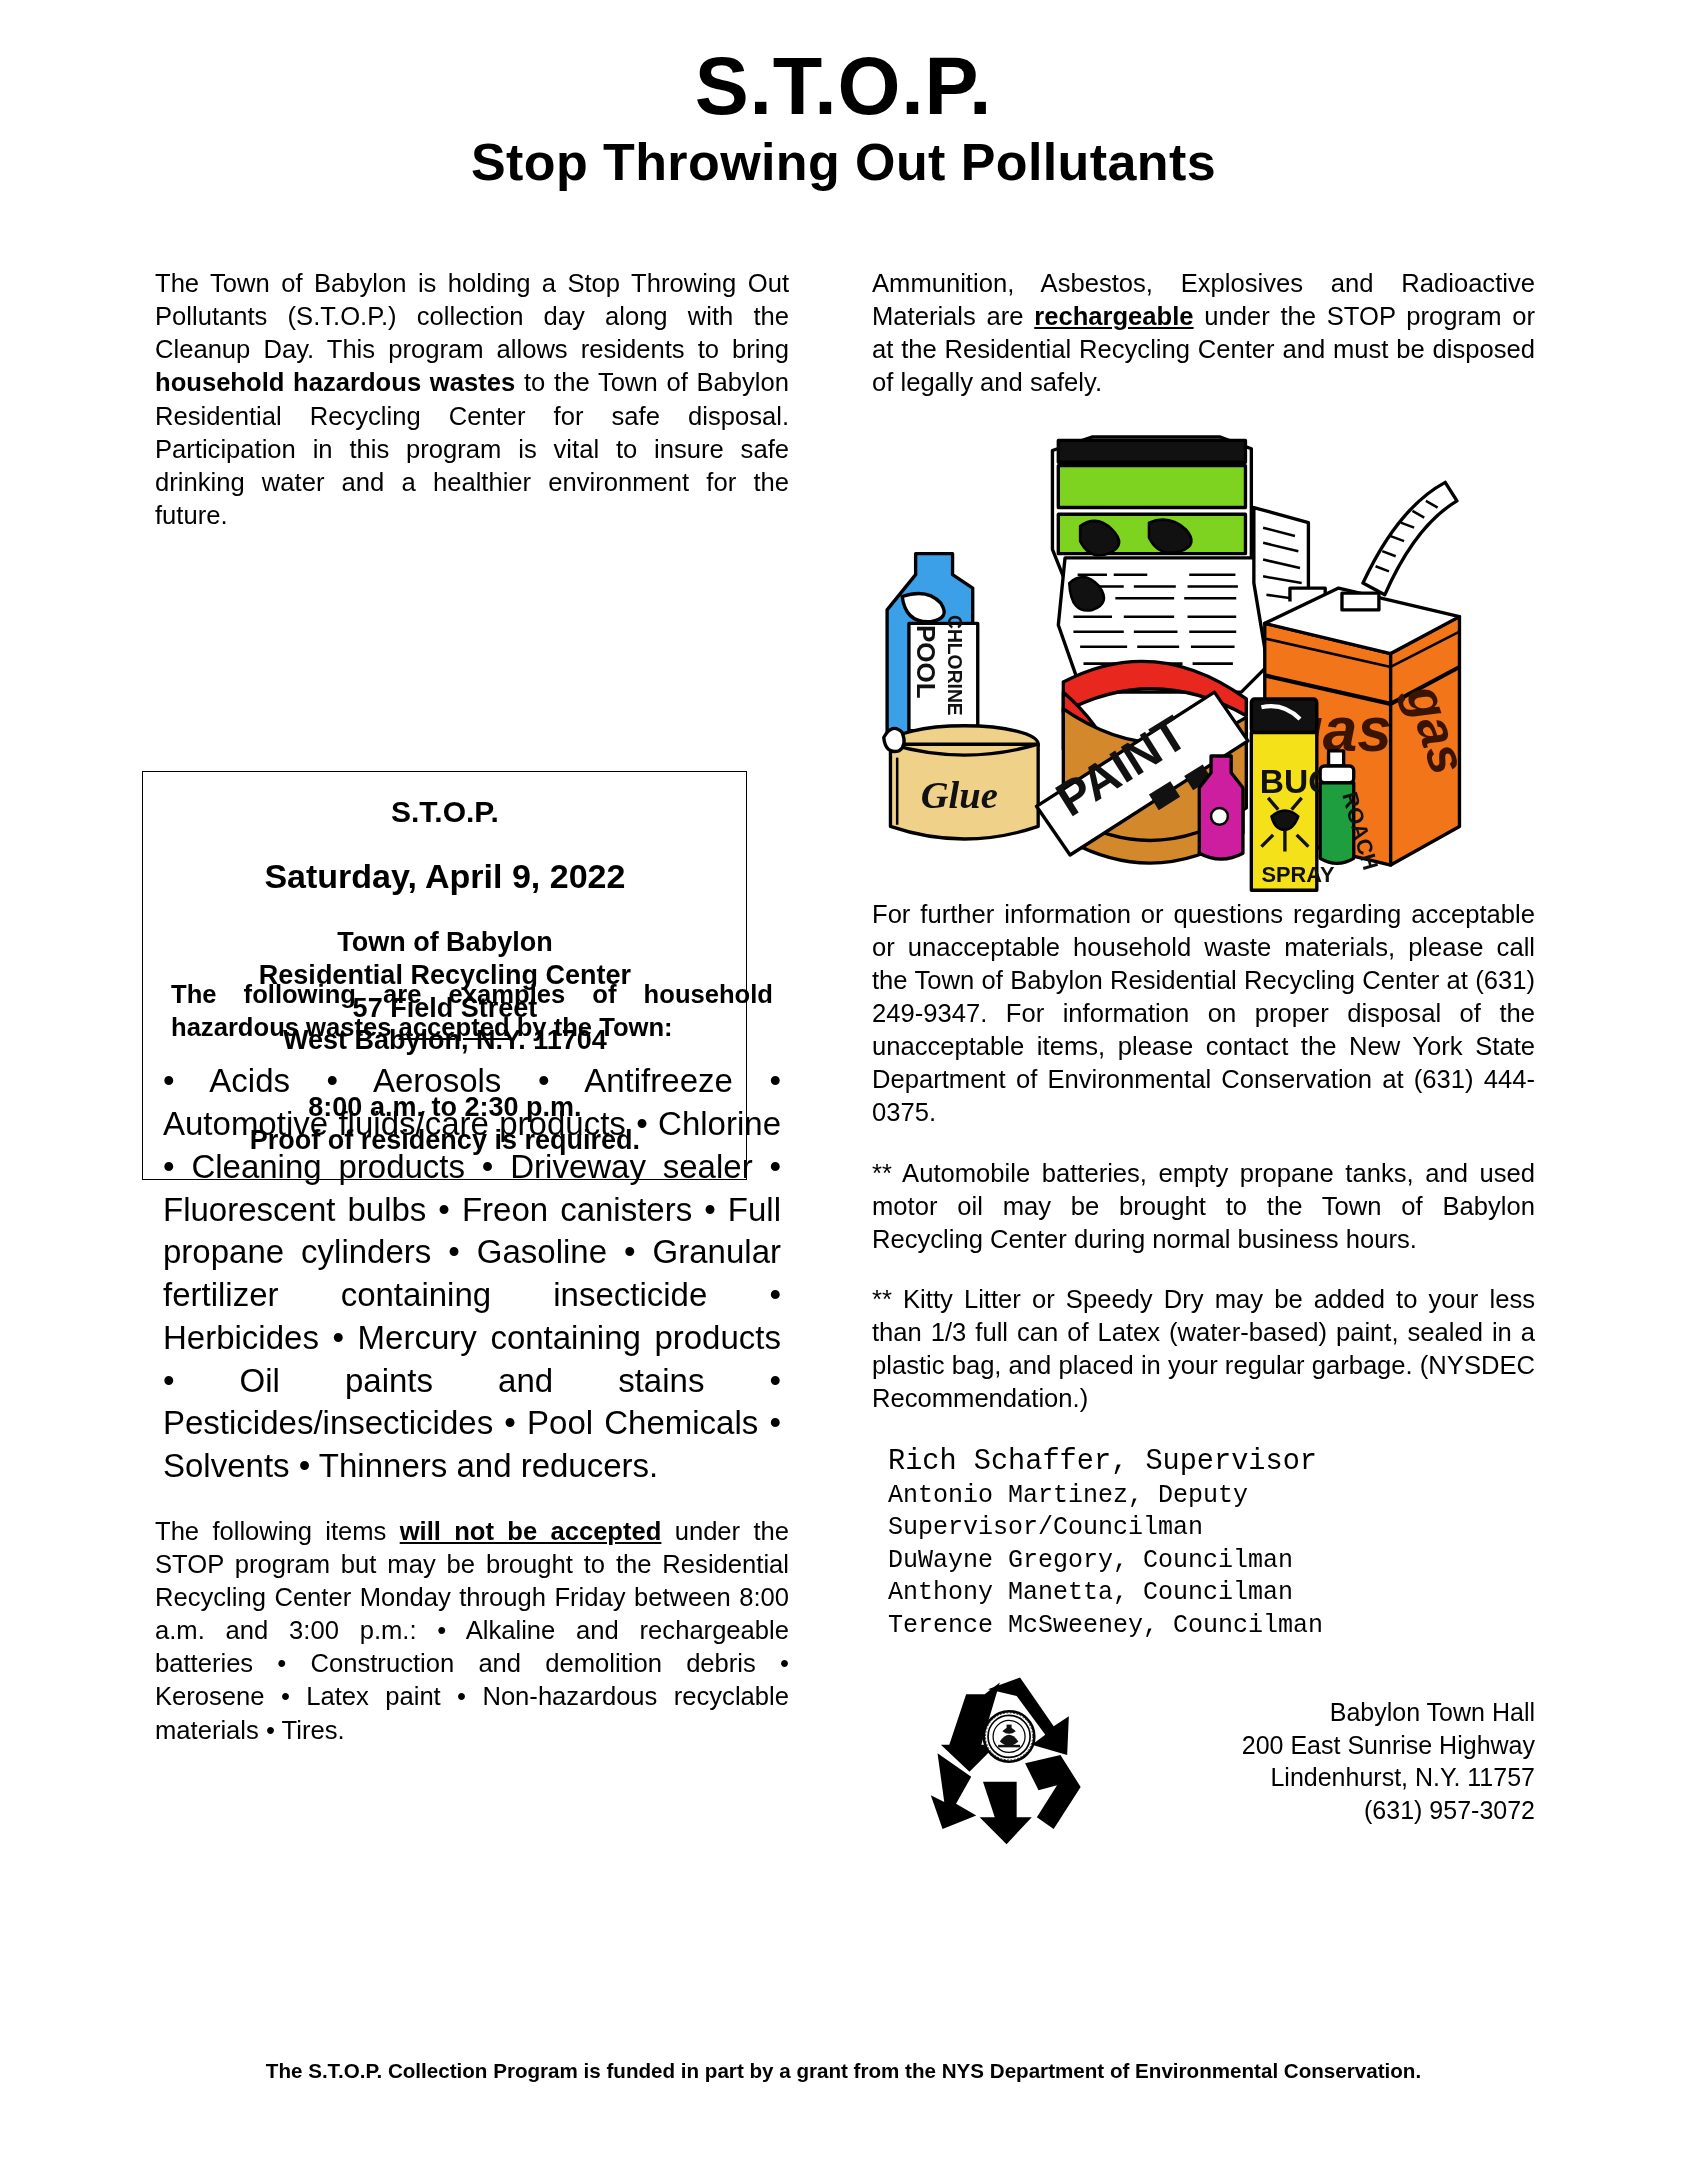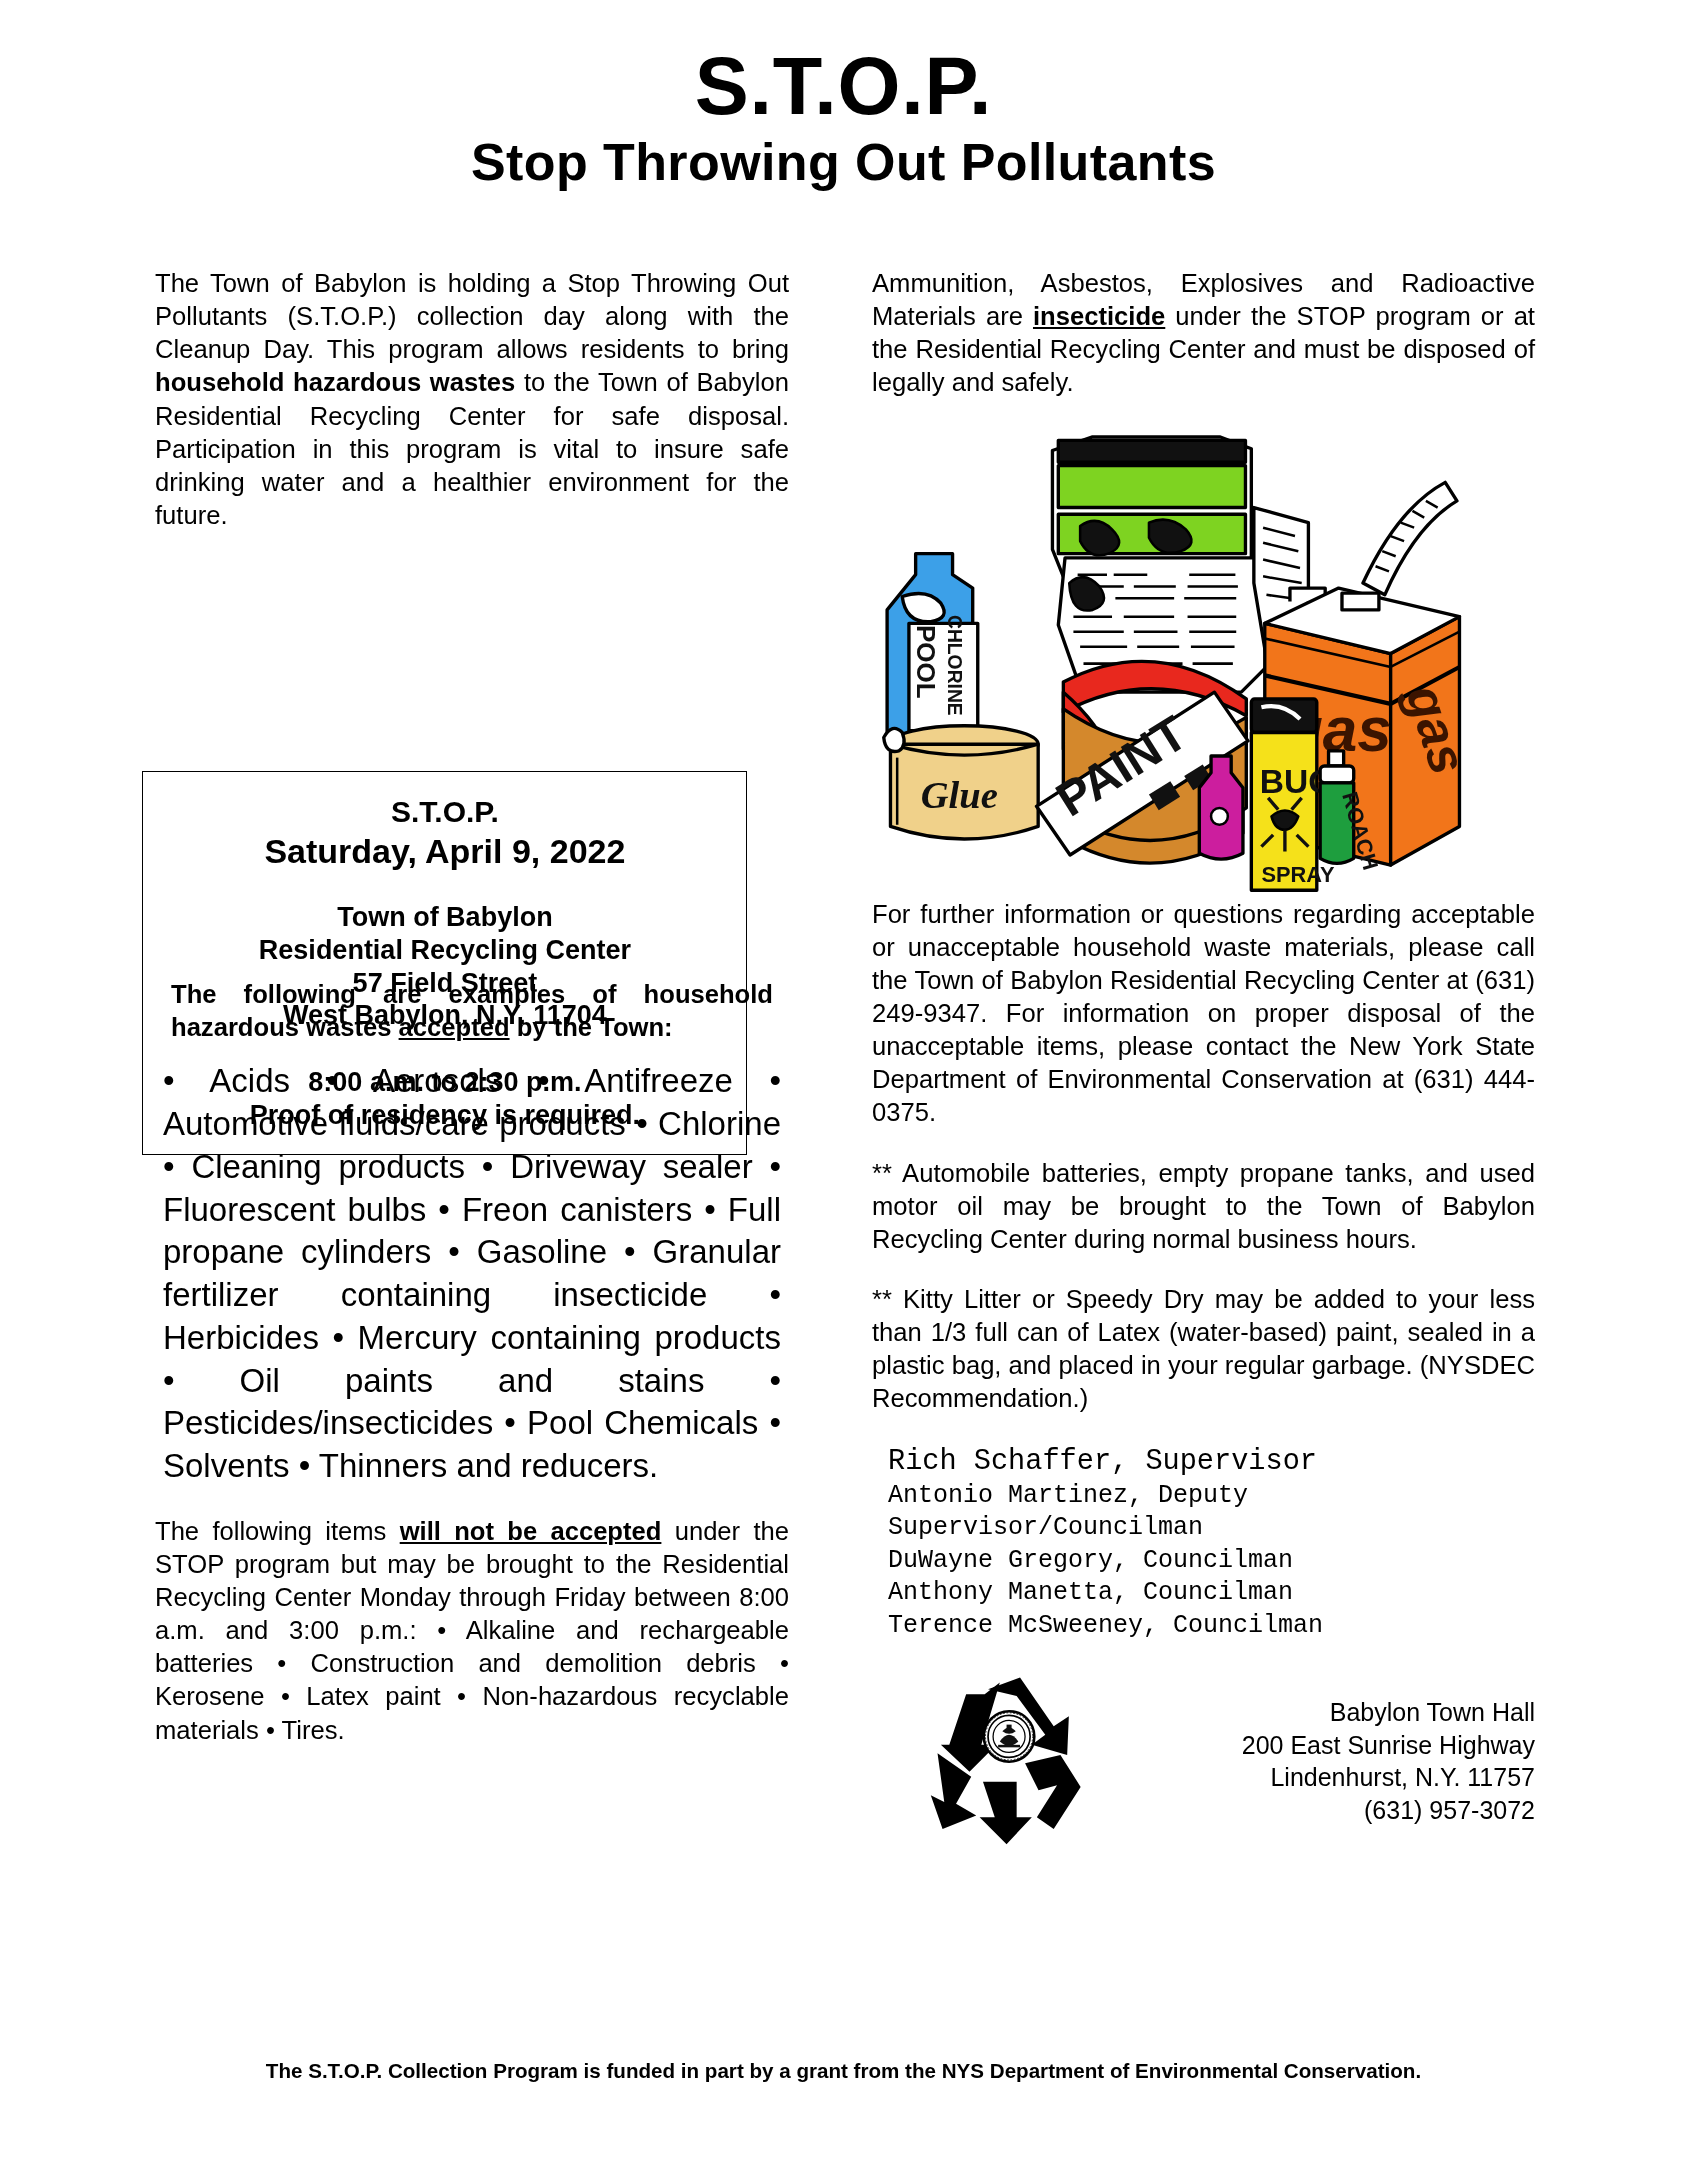--- a/index.html
+++ b/index.html
@@ -83,21 +83,21 @@
     top: 504px;
     width: 605px;
     border: 1.7px solid #000;
     box-sizing: border-box;
     text-align: center;
     padding: 22px 8.4px 22px 8.4px;
   }
   .ib-line { font-weight: bold; line-height: 1.22; }
   .ib-stop  { font-size: 30px; }
   .ib-cday  { font-size: 30px; }
-  .ib-date  { font-size: 34px; }
+  .ib-date  { font-size: 34px; margin-top: 25px; }
   .ib-addr  { font-size: 27px; margin-top: 28.6px; }
   .ib-time  { font-size: 27px; margin-top: 34px; }
 
   
   .accepted-head {
     font-size: 25.6px;
     font-weight: bold;
     line-height: 1.295;
     text-align: justify;
     margin: 16px;
@@ -194,21 +194,21 @@
       <p class="accepted-head"><span>The following are examples of household hazardous wastes </span><u class="ul">accepted</u><span> by the Town:</span></p>
 
       <p class="accepted-list" style="margin-bottom:27px">• Acids • Aerosols • Antifreeze • Automotive fluids/care products • Chlorine • Cleaning products • Driveway sealer • Fluorescent bulbs • Freon canisters • Full propane cylinders • Gasoline • Granular fertilizer containing insecticide • Herbicides • Mercury containing products • Oil paints and stains • Pesticides/insecticides • Pool Chemicals • Solvents • Thinners and reducers.</p>
 
       <p class="body last"><span>The following items </span><b class="bu">will not be accepted</b><span> under the STOP program but may be brought to the Residential Recycling Center Monday through Friday between 8:00 a.m. and 3:00 p.m.: • Alkaline and rechargeable batteries • Construction and demolition debris • Kerosene • Latex paint • Non-hazardous recyclable materials • Tires.</span></p>
 
     </div>
 
     <div class="col-right">
 
-      <p class="body" style="margin-bottom:8.4px"><span>Ammunition, Asbestos, Explosives and Radioactive Materials are </span><b class="bu">insecticide</b><span> under the STOP program or at the Residential Recycling Center and must be disposed of legally and safely.</span></p>
+      <p class="body" style="margin-bottom:8.4px"><span>Ammunition, Asbestos, Explosives and Radioactive Materials are </span><b class="bu">rechargeable</b><span> under the STOP program or at the Residential Recycling Center and must be disposed of legally and safely.</span></p>
 
       <div class="illus">
         <svg width="663" height="483" viewBox="0 0 790 575" xmlns="http://www.w3.org/2000/svg">
           <g stroke="#000" stroke-width="4" stroke-linejoin="round">
 
             <g>
               <path d="M215,160 L215,42 L262,26 L415,26 L452,40 L452,190 L430,210 L235,210 Z" fill="#ffffff"></path>
               <path d="M222,60 L445,60 L445,110 L222,110 Z" fill="#7ED321"></path>
               <path d="M222,118 L445,118 L445,165 L222,165 Z" fill="#7ED321"></path>
               <rect x="222" y="30" width="223" height="26" fill="#111"></rect>

